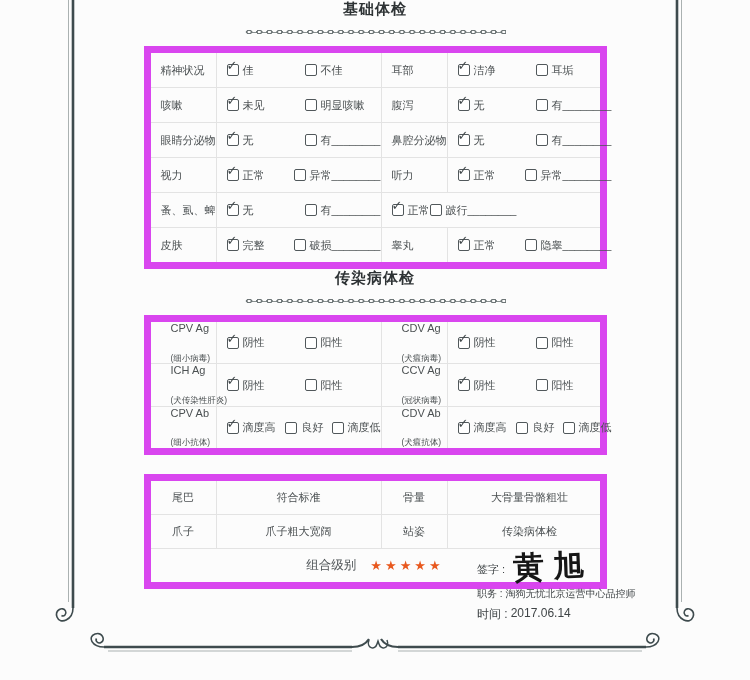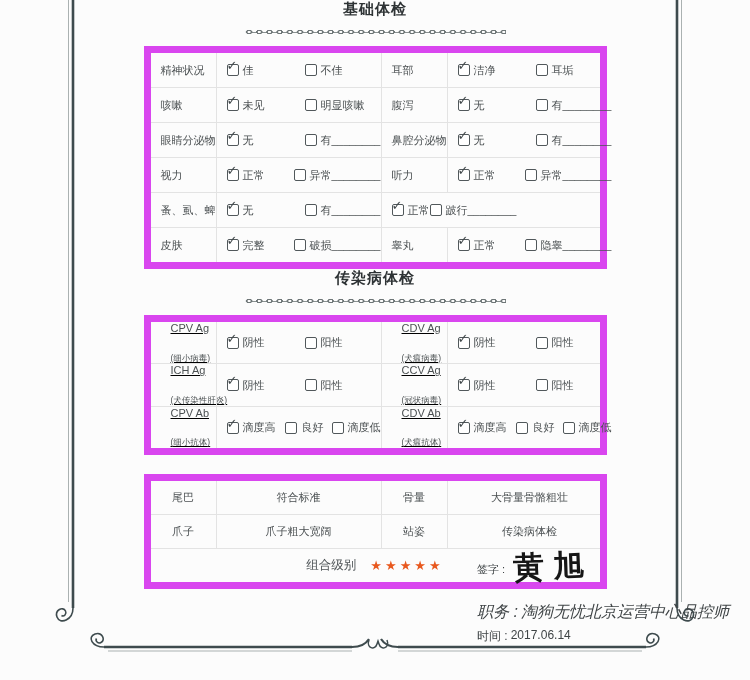--- a/index.html
+++ b/index.html
@@ -26,35 +26,35 @@
   .cell{display:flex;align-items:center;box-sizing:border-box;}
   .cell + .cell{border-left:1px solid #e3e3e3;}
   .lbl{padding-left:10px;font-size:11px;color:#4b5052;}
   .opts{padding-left:10px;}
   .opt{display:inline-flex;align-items:center;}
   .w78{width:78px;} .w64{width:64px;} .w50{width:50px;}
   .cb{position:relative;width:10px;height:10px;border:1.5px solid #51585b;border-radius:2px;margin-right:4px;flex:none;background:#fff;}
   .cb.on::after{content:"✓";position:absolute;left:-1px;top:-7px;font-size:13px;font-weight:700;color:#40474a;}
   .ot{font-size:11px;color:#4b5052;white-space:nowrap;}
 
-  .lblgrp{padding-left:20px;line-height:1.15;text-decoration:underline;}
+  .lblgrp{padding-left:20px;line-height:1.15;}
   .l-main{font-size:11px;color:#4b5052;}
   .l-sub{font-size:8.5px;color:#4b5052;margin-top:19px;white-space:nowrap;}
 
   .t3 .c-cell{justify-content:center;font-size:11px;color:#4b5052;}
   .level-row{display:flex;justify-content:center;align-items:center;min-height:33px;}
   .level-label{font-size:12.5px;color:#4a5053;}
   .stars{color:#e8581e;font-size:13px;letter-spacing:3px;margin-left:14px;margin-top:-1px;}
 
   .sig{position:absolute;left:477px;top:540px;}
   .sig-r1{display:flex;align-items:flex-end;height:44px;}
   .s-lab{font-size:11px;color:#3f4446;padding-bottom:7px;white-space:nowrap;}
   .s-name{font-family:"DejaVu Serif","Liberation Serif",serif;font-size:31px;font-weight:700;color:#161616;
           letter-spacing:9px;line-height:36px;margin-left:8px;transform:rotate(-2deg);white-space:nowrap;}
-  .sig-r2{margin-top:18px;font-size:16px;color:#3f4446;display:flex;gap:3px;white-space:nowrap;font-style:italic;}
+  .sig-r2{margin-top:3px;font-size:10px;color:#3f4446;display:flex;gap:3px;white-space:nowrap;}
   .sig-r3{margin-top:5px;font-size:12px;color:#3f4446;display:flex;gap:3px;white-space:nowrap;}
 </style>
 </head>
 <body>
 
 <div class="page">
 
   <svg class="frame" width="750" height="680" viewBox="0 0 750 680">
     <line x1="68.5" y1="0" x2="68.5" y2="602" stroke="#aab1b1" stroke-width="1"></line>
     <line x1="73" y1="0" x2="73" y2="608" stroke="#3e4b4e" stroke-width="2.6"></line>

